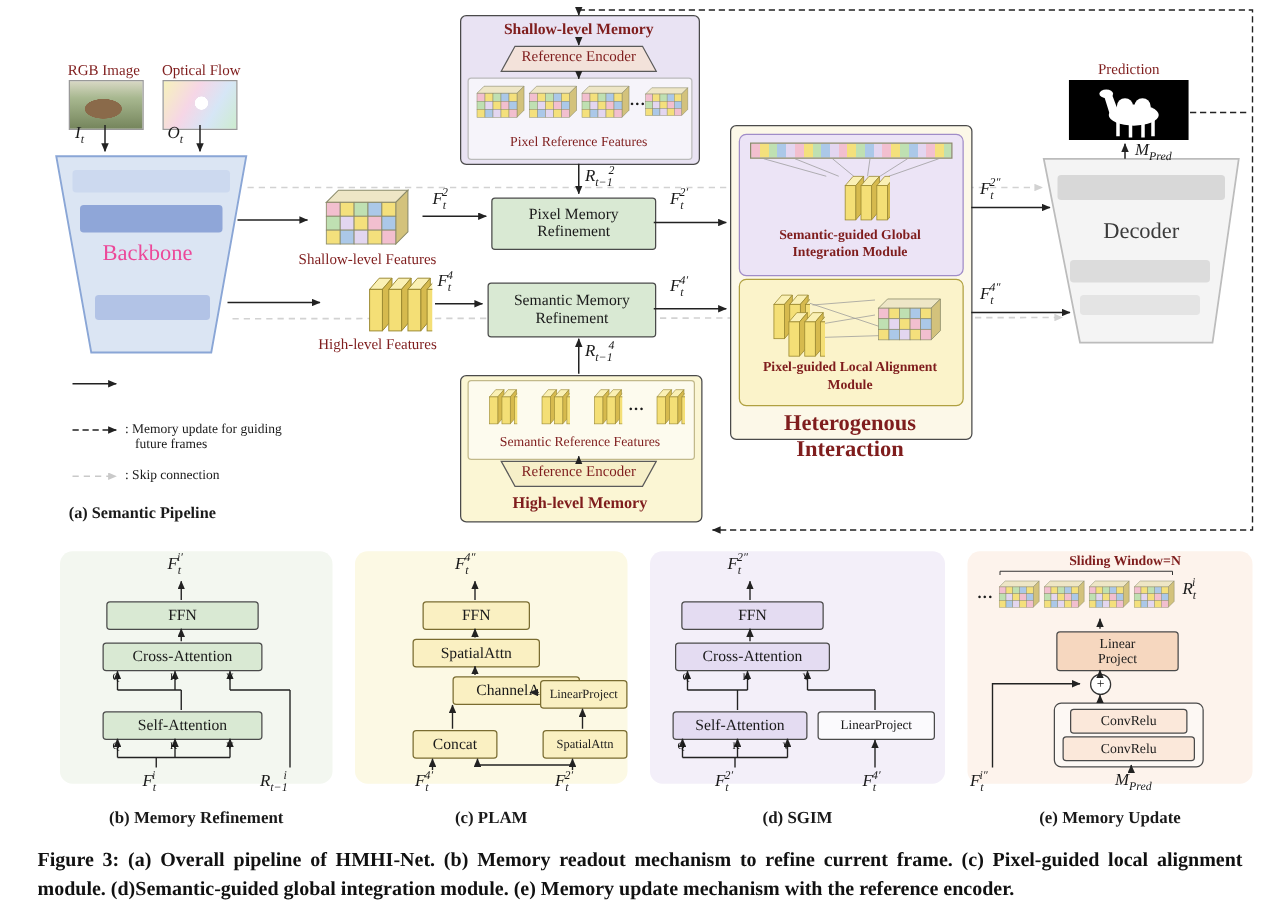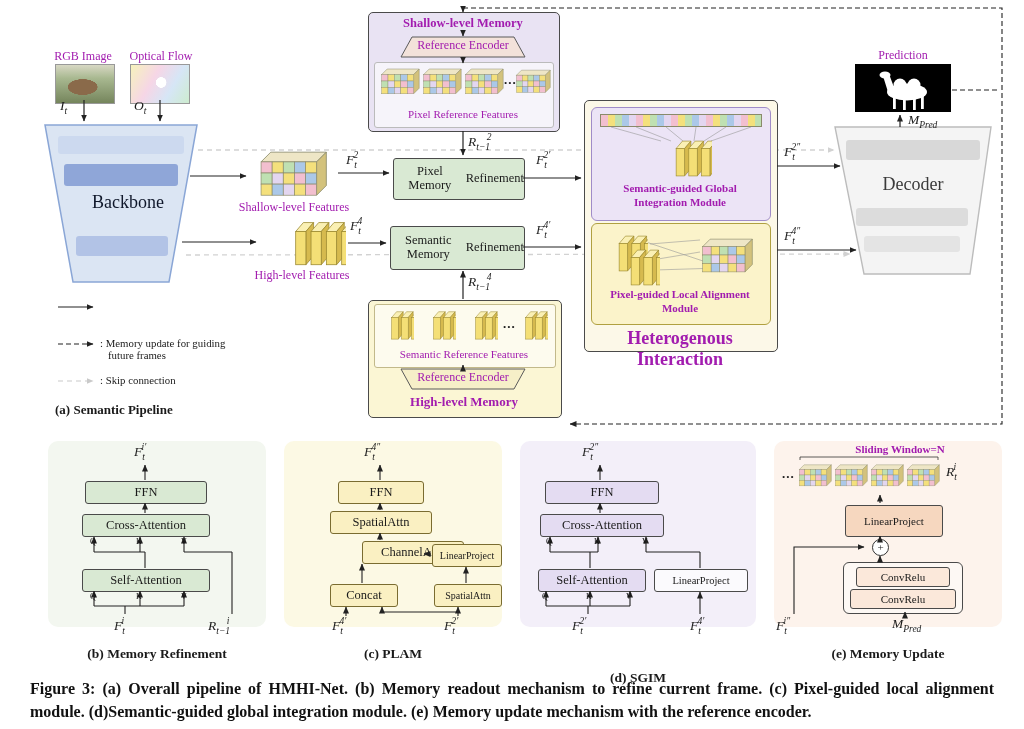--- a/index.html
+++ b/index.html
@@ -1,22 +1,22 @@
 <!DOCTYPE html>
 <html><head>
 <meta charset="utf-8">
 <style>
   html,body{margin:0;padding:0;background:#fff;}
   .stage{position:relative;width:1024px;height:729px;background:#ffffff;overflow:hidden;
          font-family:"Liberation Serif","DejaVu Serif",serif;color:#1a1a1a;}
   .abs{position:absolute;}
-  .lbl{position:absolute;text-align:center;color:#a21caf;}
+  .lbl{position:absolute;text-align:center;color:#7f1d1d;}
   .bold{font-weight:bold;}
   .small{font-size:12px;white-space:nowrap;}
-  .box{position:absolute;border:1.2px solid #4a4a4a;border-radius:3px;display:flex;flex-direction:row;
+  .box{position:absolute;border:1.2px solid #4a4a4a;border-radius:3px;display:flex;flex-direction:column;
        align-items:center;justify-content:center;text-align:center;font-size:12.5px;line-height:1.1;}
   .green{background:#d9e9d3;}
   .ybox{background:#faf0c2;border-color:#7a6c30;}
   .pbox{background:#e4dcf2;}
   .whitebox{background:#fbfafd;}
   .peach{background:#f6d7bf;}
   .panel{position:absolute;border-radius:10px;}
   .pcap{position:absolute;font-weight:bold;font-size:13.5px;text-align:center;}
   .m{position:absolute;font-style:italic;font-size:13.5px;white-space:nowrap;z-index:4;}
   .m sub{font-size:9.5px;font-style:italic;vertical-align:-4px;}
@@ -91,21 +91,21 @@
   <div class="abs" style="left:130px;top:64px;width:58px;height:38px;border:1px solid #999;background:radial-gradient(circle at 52% 46%,#ffffff 0 14%,rgba(0,0,0,0) 15%),linear-gradient(120deg,#f6f2bc 0%,#f6d6e6 38%,#d6e6f6 68%,#cdeccf 100%);"></div>
   <span class="m" style="left:60px;top:98px;"><span>I</span><sub>t</sub></span>
   <span class="m" style="left:134px;top:98px;"><span>O</span><sub>t</sub></span>
 
   <svg class="abs" style="left:42px;top:124px;" width="158" height="160">
     <polygon points="3,1 155,1 127,158 31,158" fill="#dbe5f3" stroke="#8aa6d6" stroke-width="1.5"></polygon>
   </svg>
   <div class="abs" style="left:58px;top:136px;width:126px;height:18px;background:#ccd9ef;border-radius:3px;"></div>
   <div class="abs" style="left:64px;top:164px;width:114px;height:22px;background:#8fa6d8;border-radius:3px;"></div>
   <div class="abs" style="left:76px;top:236px;width:92px;height:20px;background:#b2c3e6;border-radius:3px;"></div>
-  <div class="lbl" style="left:64px;top:192px;width:128px;font-size:18px;color:#0f172a;">Backbone</div>
+  <div class="lbl" style="left:54px;top:192px;width:128px;font-size:18px;color:#ec4899;">Backbone</div>
 
   <svg class="abs" style="left:250px;top:148px;" width="86" height="50">
       <use href="#vox" width="86" height="50"></use>
     </svg>
   <div class="lbl small" style="left:232px;top:200px;width:124px;">Shallow-level Features</div>
   <svg class="abs" style="left:262px;top:220px;" width="84" height="46">
       <use href="#slab4" width="84" height="46"></use>
     </svg>
   <div class="lbl small" style="left:240px;top:268px;width:124px;">High-level Features</div>
 
@@ -288,21 +288,21 @@
       <span>Self-Attention</span>
     </div>
   <span class="qkv" style="left:542px;top:592px;">Q</span>
   <span class="qkv" style="left:586px;top:592px;">K</span>
   <span class="qkv" style="left:626px;top:592px;">V</span>
   <div class="box whitebox" style="left:654px;top:569px;width:92px;height:21px;font-size:10.5px;">
       <span>LinearProject</span>
     </div>
   <span class="m" style="left:572px;top:616px;"><span>F</span><sub>t</sub><sup>2′</sup></span>
   <span class="m" style="left:690px;top:616px;"><span>F</span><sub>t</sub><sup>4′</sup></span>
-  <div class="pcap" style="left:520px;top:670px;width:236px;">(d) SGIM</div>
+  <div class="pcap" style="left:520px;top:646px;width:236px;">(d) SGIM</div>
 
   <div class="lbl bold" style="left:820px;top:443px;width:160px;font-size:11px;white-space:nowrap;">Sliding Window=N</div>
   <div class="ell" style="left:782px;top:466px;">...</div>
   <svg class="abs" style="left:798px;top:458px;" width="34" height="34">
       <use href="#vox" width="34" height="34"></use>
     </svg>
   <svg class="abs" style="left:834px;top:458px;" width="34" height="34">
       <use href="#vox" width="34" height="34"></use>
     </svg>
   <svg class="abs" style="left:870px;top:458px;" width="34" height="34">

